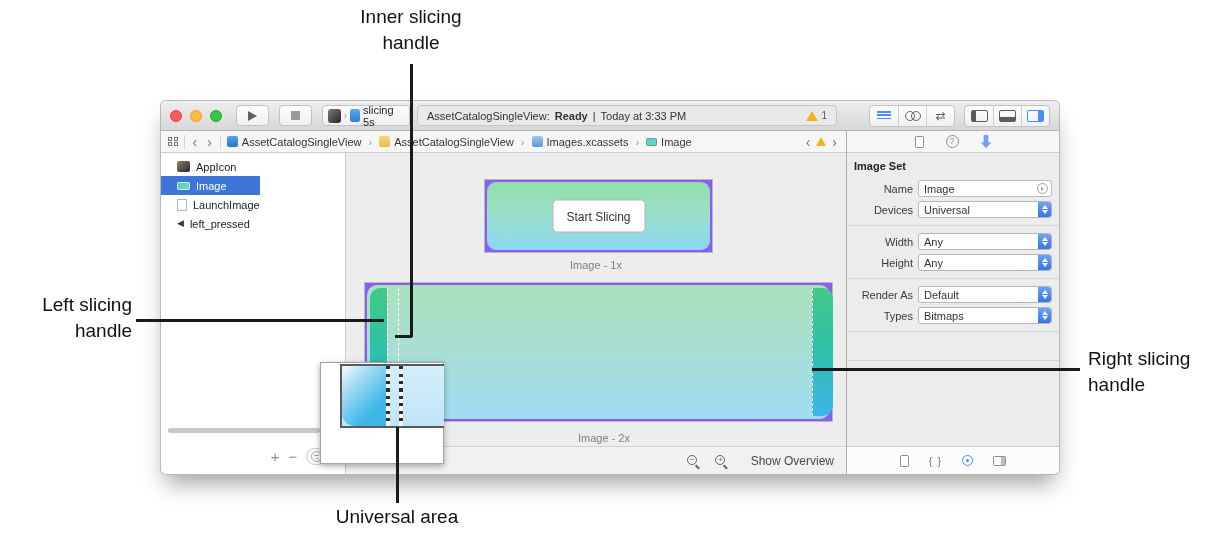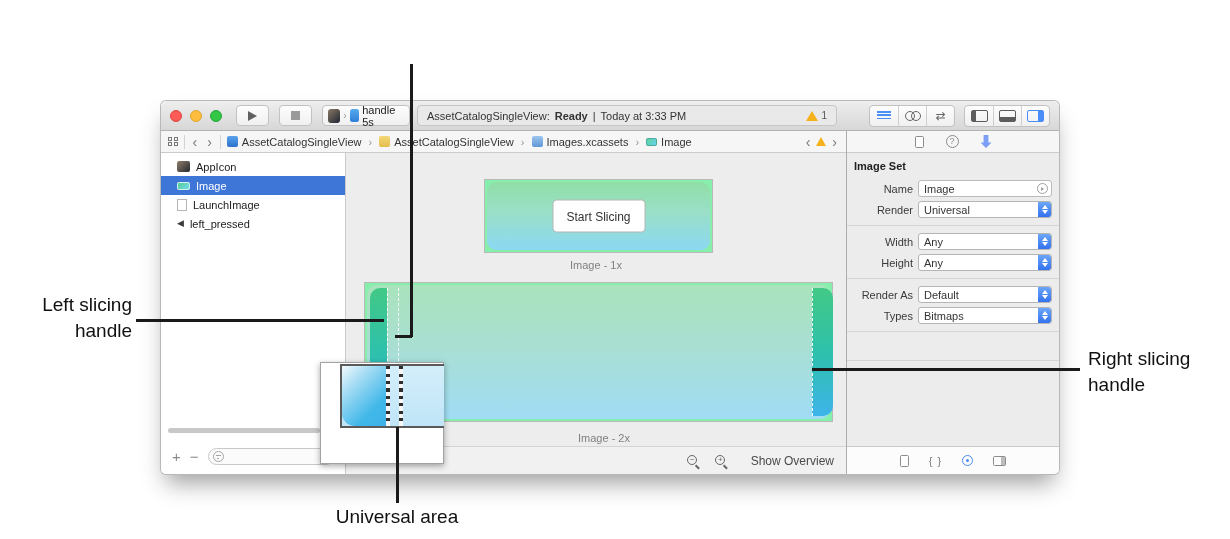--- a/index.html
+++ b/index.html
@@ -76,41 +76,41 @@
   .ci.folder{background:linear-gradient(#f3d877,#e4bd4e);border-radius:1.5px 2px 2px 2px;}
   .ci.folder-blue{background:linear-gradient(#9cc6ee,#5e97d6);}
   .ci.img-green{height:8px;background:linear-gradient(135deg,#5fd398,#67d2ef);border:0.5px solid rgba(0,0,0,0.2);}
   .issue-nav{margin-left:auto;display:flex;align-items:center;gap:4px;}
   .warn-tri.small{border-left-width:5px;border-right-width:5px;border-bottom-width:9px;}
 
   .mainrow{flex:1;display:flex;}
 
   
   .sidebar{width:185px;border-right:1px solid #c9c9c9;background:#fff;position:relative;
-           display:flex;flex-direction:column;border-radius:0 0 0 5px;}
+           display:flex;border-radius:0 0 0 5px;}
   .filelist{padding-top:4px;}
   .srow{height:19px;display:flex;align-items:center;gap:6px;padding-left:16px;font-size:11px;color:#222;}
   .srow.selected{background:#3e76d8;color:#fff;}
   .si{flex:0 0 auto;}
   .si.appicon{width:13px;height:11px;border-radius:2px;background:linear-gradient(135deg,#93806b,#23262f);}
   .si.imgset{width:13px;height:8px;border-radius:2px;background:linear-gradient(135deg,#55cf92,#74d8f0);border:0.5px solid rgba(255,255,255,0.7);}
   .si.launch{width:10px;height:12px;background:#fff;border:1px solid #b5b5b5;}
   .si.leftpressed{font-size:9px;color:#3a3a3a;line-height:1;}
   .hthumb{position:absolute;left:7px;bottom:41px;width:152px;height:5px;border-radius:3px;background:#c8c8c8;}
   .side-footer{margin-top:auto;height:35px;display:flex;align-items:center;gap:9px;padding:0 11px;}
   .pm{font-size:15px;color:#8a8a8a;line-height:1;}
   .filterfield{flex:1;height:17px;border:1px solid #c9c9c9;border-radius:9px;background:#fbfbfb;
                display:flex;align-items:center;padding:0 4px;}
   .filter-ic{width:11px;height:11px;border:1px solid #a5a5a5;border-radius:50%;position:relative;}
   .filter-ic::before{content:"";position:absolute;left:2px;right:2px;top:3px;height:1.3px;background:#a5a5a5;}
   .filter-ic::after{content:"";position:absolute;left:3.5px;right:3.5px;top:5.5px;height:1.3px;background:#a5a5a5;}
 
   
   .editor{flex:1;background:#ededed;position:relative;}
-  .imgframe{position:absolute;background:#86efac;border:1px solid #b9b9b9;padding:2px;}
+  .imgframe{position:absolute;background:#8b5cf6;border:1px solid #b9b9b9;padding:2px;}
   .img1x{left:138px;top:26px;width:229px;height:74px;}
   .grad1x{width:100%;height:100%;border-radius:9px;background:linear-gradient(#90dfa6,#9adfc8 45%,#8bd8f2);position:relative;}
   .slicebtn{position:absolute;left:50%;top:50%;transform:translate(-50%,-50%);width:93px;height:33px;
             background:#fff;border:1px solid #b5b5b5;border-radius:4px;font-size:12px;color:#333;
             display:flex;align-items:center;justify-content:center;}
   .imglabel{position:absolute;width:100%;text-align:center;font-size:11px;color:#808080;}
   .lbl1x{top:106px;left:0;}
   .img2x{left:18px;top:129px;width:469px;height:140px;}
   .grad2x{width:100%;height:100%;border-radius:10px;background:linear-gradient(#a9e3bc,#a9dfd2 45%,#a0dcf5);position:relative;}
   .cap{position:absolute;top:3px;bottom:3px;background:linear-gradient(#41c986,#2ec0ad 52%,#3eb4ea);}
@@ -192,21 +192,21 @@
       <div class="tbtn playbtn">
         <span class="play-ic"></span>
       </div>
       <div class="tbtn stopbtn">
         <span class="stop-ic"></span>
       </div>
       <div class="tbtn scheme">
         <span class="appicon-mini"></span>
         <span class="chev">›</span>
         <span class="device-ic"></span>
-        <span class="scheme-label">handle 5s</span>
+        <span class="scheme-label">slicing 5s</span>
       </div>
       <div class="statuspill">
         <span>AssetCatalogSingleView:</span>
         <span class="bold">Ready</span>
         <span>|</span>
         <span>Today at 3:33 PM</span>
         <span class="status-right">
           <span class="warn-tri"></span>
           <span class="warn-count">1</span>
         </span>
@@ -353,21 +353,21 @@
 
           <div class="frow">
             <span class="flabel">Name</span>
             <span class="ffield">
               <span class="val">Image</span>
               <span class="circle-nav"></span>
             </span>
           </div>
 
           <div class="frow">
-            <span class="flabel">Render</span>
+            <span class="flabel">Devices</span>
             <span class="popup">
               <span class="val">Universal</span>
               <span class="stepper"></span>
             </span>
           </div>
 
           <div class="insp-sep"></div>
 
           <div class="frow">
             <span class="flabel">Width</span>
@@ -419,20 +419,21 @@
   </div>
 
   <div class="inset">
     <div class="inset-frame">
       <div class="inset-cap"></div>
       <div class="inset-handle" style="left:44px"></div>
       <div class="inset-handle" style="left:57px"></div>
     </div>
   </div>
 
+  <div class="callout-text" style="left:330px;top:4px;width:162px;text-align:center;">Inner slicing handle</div>
   <div class="callout-line" style="left:410px;top:64px;width:2.5px;height:273px;"></div>
   <div class="callout-line" style="left:395px;top:335px;width:17px;height:2.5px;"></div>
 
   <div class="callout-text" style="left:8px;top:292px;width:124px;text-align:right;">Left slicing handle</div>
   <div class="callout-line" style="left:136px;top:319px;width:248px;height:2.5px;"></div>
 
   <div class="callout-text" style="left:1088px;top:346px;width:140px;text-align:left;">Right slicing handle</div>
   <div class="callout-line" style="left:812px;top:368px;width:268px;height:2.5px;"></div>
 
   <div class="callout-line" style="left:396px;top:427px;width:2.5px;height:76px;"></div>

